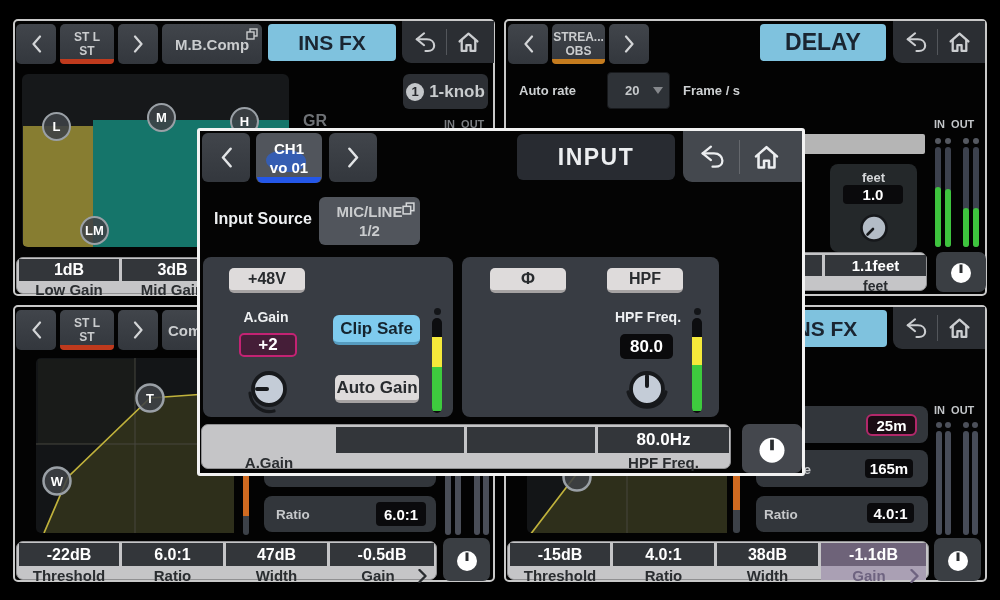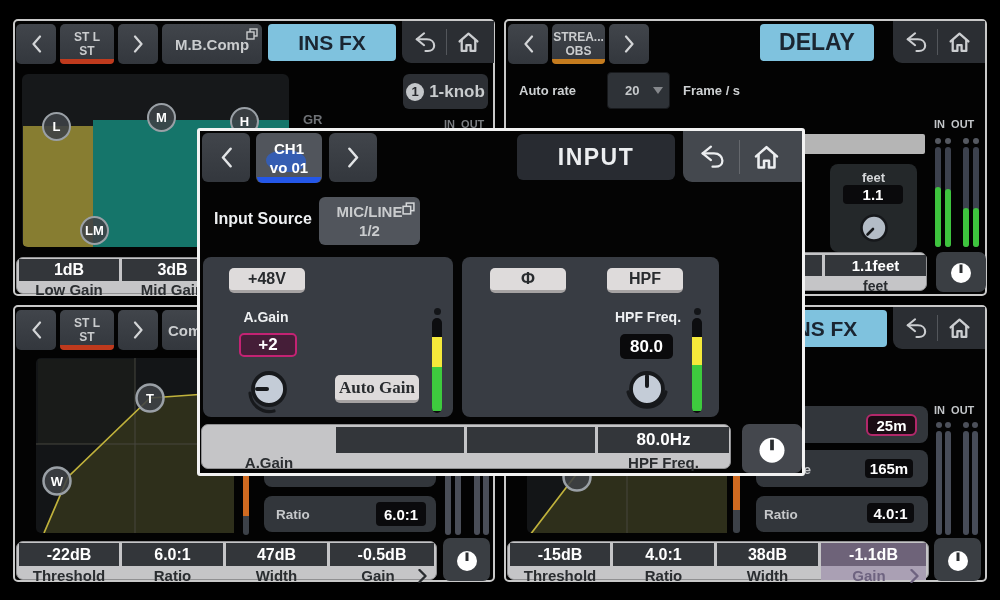--- a/index.html
+++ b/index.html
@@ -81,21 +81,21 @@
   </div>
   <div class="circ" style="left:42px; top:112px; width:29px; height:29px; font-size:13px;">L</div>
   <div class="circ" style="left:147px; top:103px; width:29px; height:29px; font-size:13px;">M</div>
   <div class="circ" style="left:230px; top:107px; width:29px; height:29px; font-size:13px;">H</div>
   <div class="circ" style="left:80px; top:216px; width:29px; height:29px; font-size:13px;">LM</div>
 
   <div class="abs" style="left:403px; top:74px; width:85px; height:35px; background:#2c2f34; border-radius:6px; z-index:1; display:flex; align-items:center; justify-content:center;">
     <div style="width:18px; height:18px; border-radius:50%; background:#c4c7ca; color:#26282c; font-size:13px; font-weight:700; display:flex; align-items:center; justify-content:center;">1</div>
     <div style="color:#c9ccce; font-size:17px; font-weight:700; margin-left:5px;">1-knob</div>
   </div>
-  <div class="abs" style="left:303px; top:112px; color:#6f7276; font-size:13px; font-weight:700; z-index:1;">GR</div>
+  <div class="abs" style="left:303px; top:112px; color:#6f7276; font-size:16px; font-weight:700; z-index:1;">GR</div>
   <div class="abs" style="left:444px; top:118px; color:#7b7e82; font-size:11px; font-weight:700; z-index:1;">IN&nbsp; OUT</div>
 
   <div class="grybar" style="left:16px; top:257px; width:463px; height:37px;">
     <div class="cell" style="left:2px; top:1px; width:100px; height:22px; font-size:16px;">1dB</div>
     <div class="cell" style="left:105px; top:1px; width:101px; height:22px; font-size:16px;">3dB</div>
     <div class="cell" style="left:209px; top:1px; width:101px; height:22px; font-size:16px;"></div>
     <div class="cell" style="left:313px; top:1px; width:146px; height:22px; font-size:16px;"></div>
     <div class="blab" style="left:2px; top:23px; width:100px; font-size:15px;">Low Gain</div>
     <div class="blab" style="left:105px; top:23px; width:101px; font-size:15px;">Mid Gain</div>
   </div>
@@ -106,21 +106,21 @@
         <path d="M9 1.5 L2.5 9 L9 16.5" fill="none" stroke="#d3d5d7" stroke-width="2.2" stroke-linecap="round" stroke-linejoin="round"></path>
       </svg>
     </div>
   <div class="hb" style="left:552px; top:24px; width:53px; height:40px; font-size:12px; line-height:14px; text-align:center;">STREA...<br>OBS</div>
   <div class="tabu" style="left:552px; top:59px; width:53px; height:5px; background:#c47b1e;"></div>
   <div class="hb" style="left:609px; top:24px; width:40px; height:40px;">
       <svg width="11" height="18" viewBox="0 0 11 18">
         <path d="M2 1.5 L8.5 9 L2 16.5" fill="none" stroke="#d3d5d7" stroke-width="2.2" stroke-linecap="round" stroke-linejoin="round"></path>
       </svg>
     </div>
-  <div class="bluebtn" style="left:760px; top:24px; width:114px; height:37px; font-size:23px;">DELAY</div>
+  <div class="bluebtn" style="left:760px; top:24px; width:126px; height:37px; font-size:23px;">DELAY</div>
   <div class="uh" style="left:893px; top:21px; width:92px; height:42px;">
     <svg style="margin-left:11px;" width="24" height="22" viewBox="0 0 26 24">
         <path d="M12 2.5 L4 9 L12 15.5" fill="none" stroke="#ccced1" stroke-width="2.3" stroke-linecap="round" stroke-linejoin="round"></path>
         <path d="M4 9 H15 C20 9 23 12.2 23 16 C23 19.4 20.2 21.8 16.2 21.8 H13.5" fill="none" stroke="#ccced1" stroke-width="2.3" stroke-linecap="round"></path>
       </svg>
     <div style="width:1px; height:26px; background:#53565b; margin-left:9px;"></div>
     <svg style="margin-left:10px;" width="23" height="22" viewBox="0 0 22 20">
         <path d="M2.5 9.5 L11 2 L19.5 9.5" fill="none" stroke="#ccced1" stroke-width="2.2" stroke-linecap="round" stroke-linejoin="round"></path>
         <path d="M4.5 8 V18.5 H9 V13 H13 V18.5 H17.5 V8" fill="none" stroke="#ccced1" stroke-width="2.2" stroke-linejoin="round"></path>
       </svg>
@@ -148,21 +148,21 @@
     </div>
   <div class="mbar" style="left:963px; top:147px; width:6px; height:100px; z-index:1;">
       <div class="abs" style="left:0; top:61px; width:6px; height:39px; background:#3ec43e; border-radius:3px;"></div>
     </div>
   <div class="mbar" style="left:973px; top:147px; width:6px; height:100px; z-index:1;">
       <div class="abs" style="left:0; top:61px; width:6px; height:39px; background:#3ec43e; border-radius:3px;"></div>
     </div>
 
   <div class="abs" style="left:830px; top:164px; width:87px; height:88px; background:#24282a; border-radius:8px; z-index:1;">
     <div style="color:#d5d7d9; font-size:13px; font-weight:700; text-align:center; margin-top:6px;">feet</div>
-    <div class="vbox" style="left:13px; top:21px; width:60px; height:19px; font-size:15px;">1.1</div>
+    <div class="vbox" style="left:13px; top:21px; width:60px; height:19px; font-size:15px;">1.0</div>
     <svg class="abs" style="left:27px; top:48px;" width="34" height="34" viewBox="0 0 34 34">
         <circle cx="17" cy="16" r="12.5" fill="#b3bcc6" stroke="#16181b" stroke-width="2.6"></circle>
         <line x1="16" y1="17" x2="10.5" y2="22.5" stroke="#16181b" stroke-width="2.6" stroke-linecap="round"></line>
       </svg>
   </div>
 
   <div class="grybar" style="left:700px; top:252px; width:227px; height:39px;">
     <div class="cell" style="left:2px; top:2px; width:119px; height:21px; font-size:15px;"></div>
     <div class="cell" style="left:124px; top:2px; width:101px; height:21px; font-size:15px;">1.1feet</div>
     <div class="blab" style="left:124px; top:25px; width:101px; font-size:14px;">feet</div>
@@ -345,21 +345,22 @@
 
   <div class="abs m" style="left:203px; top:257px; width:250px; height:160px; background:#383c43; border-radius:8px;"></div>
   <div class="lbtn m" style="left:229px; top:268px; width:76px; height:25px; font-size:16px;">+48V</div>
   <div class="wlab m" style="left:226px; top:309px; width:80px; font-size:14px; text-align:center;">A.Gain</div>
   <div class="abs m" style="left:239px; top:333px; width:58px; height:24px; background:#451e38; border:2.5px solid #c32373; border-radius:5px; color:#fff; font-size:17px; font-weight:700; display:flex; align-items:center; justify-content:center;">+2</div>
   <svg class="abs m" style="left:245px; top:366px;" width="48" height="50" viewBox="0 0 48 50">
     <path d="M5 27 A19.5 19.5 0 0 0 29 45" fill="none" stroke="#17191c" stroke-width="3.2" stroke-linecap="round"></path>
     <circle cx="24" cy="23" r="16" fill="#c4ccd7" stroke="#17191c" stroke-width="3.8"></circle>
     <line x1="12" y1="23" x2="22" y2="23" stroke="#17191c" stroke-width="4" stroke-linecap="round"></line>
   </svg>
-  <div class="lbtn m" style="left:335px; top:375px; width:84px; height:28px; font-size:17px;font-family:Liberation Serif, serif;">Auto Gain</div>
+  <div class="abs m" style="left:333px; top:315px; width:87px; height:30px; background:#7ecbee; border-bottom:3px solid #569cc0; border-radius:6px; color:#15242e; font-size:17px; font-weight:700; display:flex; align-items:center; justify-content:center;">Clip Safe</div>
+  <div class="lbtn m" style="left:335px; top:375px; width:84px; height:28px; font-size:17px;">Auto Gain</div>
   <div class="abs m" style="left:434px; top:308px; width:7px; height:7px; border-radius:50%; background:#131518;"></div>
   <div class="abs m" style="left:432px; top:318px; width:10px; height:95px; background:#0c0d0f; border-radius:5px; overflow:hidden;">
     <div class="abs" style="left:0; top:19px; width:10px; height:30px; background:#f5e93a;"></div>
     <div class="abs" style="left:0; top:49px; width:10px; height:44px; background:#3ecb3e;"></div>
   </div>
 
   <div class="abs m" style="left:462px; top:257px; width:257px; height:160px; background:#383c43; border-radius:8px;"></div>
   <div class="lbtn m" style="left:490px; top:268px; width:76px; height:25px; font-size:17px;">Φ</div>
   <div class="lbtn m" style="left:607px; top:268px; width:76px; height:25px; font-size:16px;">HPF</div>
   <div class="wlab m" style="left:600px; top:309px; width:96px; font-size:14px; text-align:center;">HPF Freq.</div>

